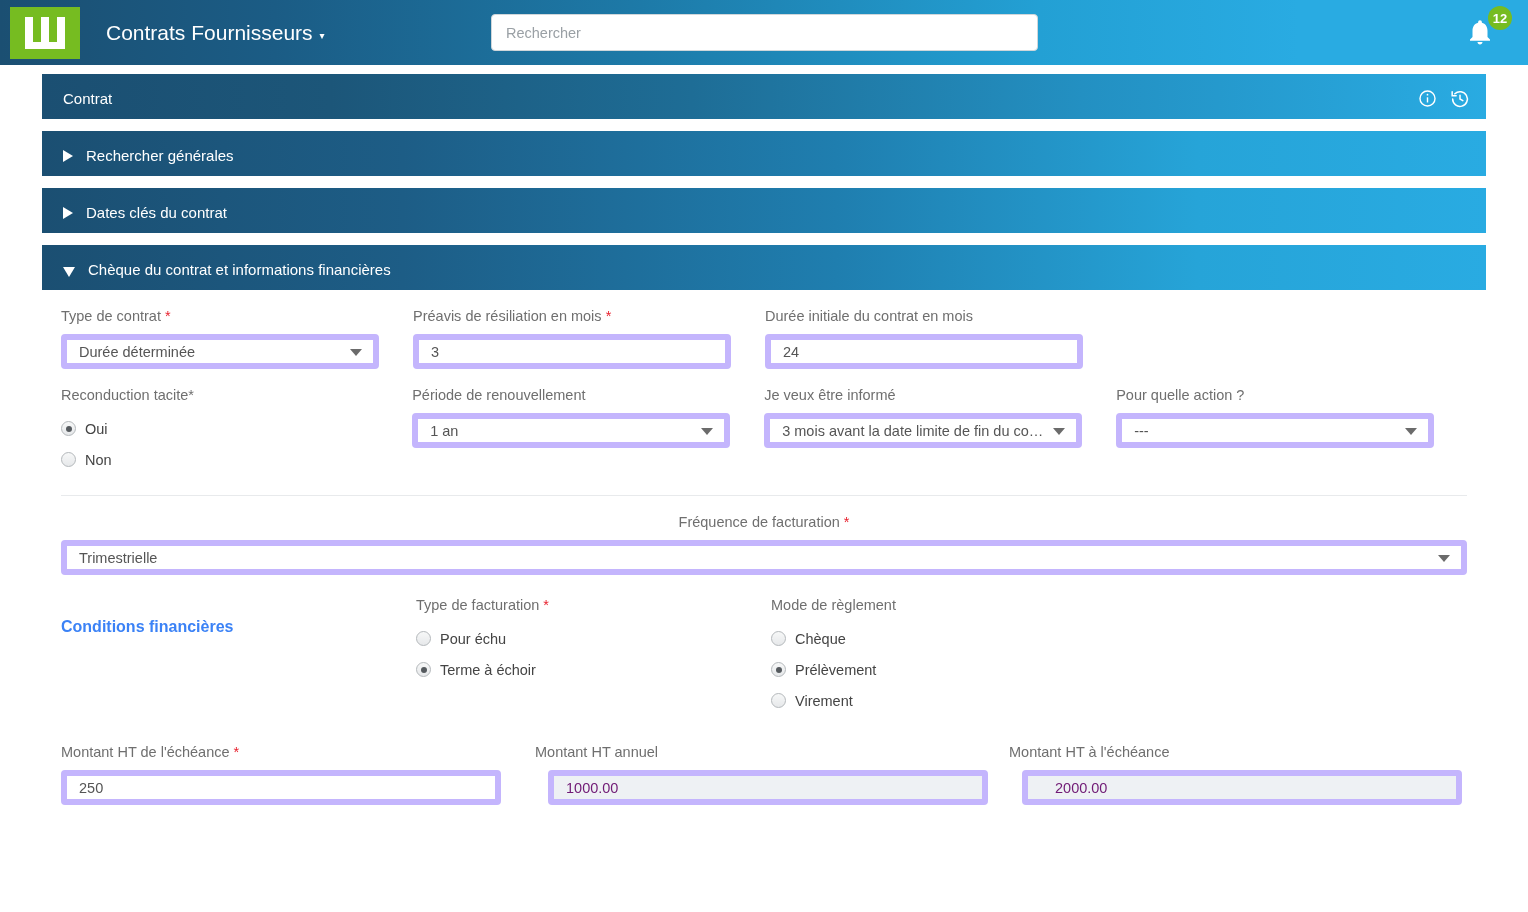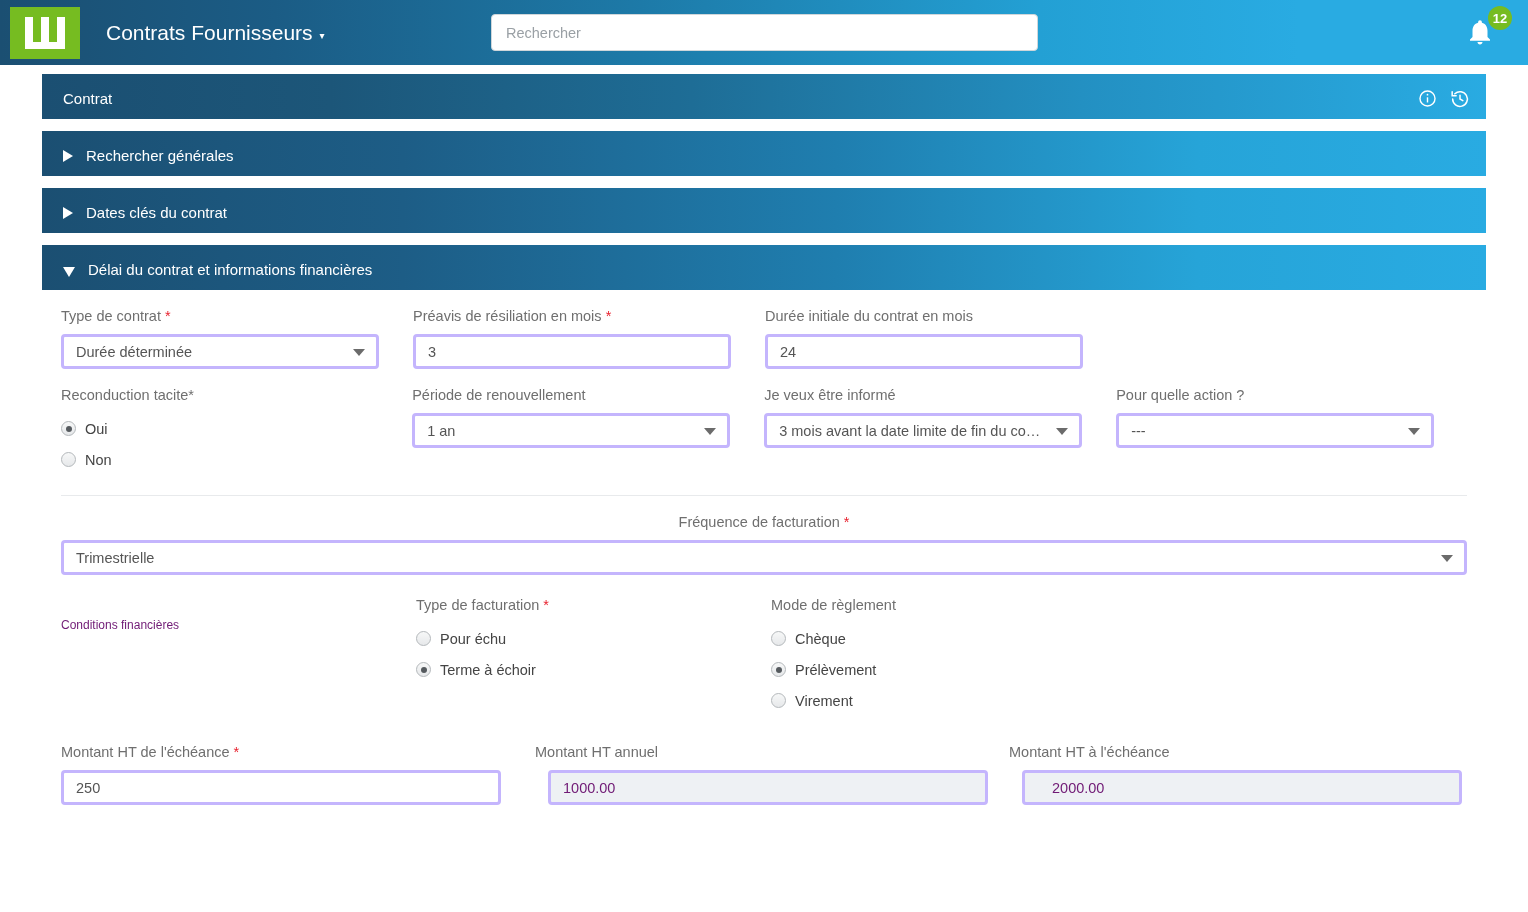--- a/index.html
+++ b/index.html
@@ -159,21 +159,21 @@
   .field-label {
     font-size: 14.5px;
     color: #6f6f6f;
     margin-bottom: 10px;
     white-space: nowrap;
   }
   .req { color: #e8212e; }
 
   .ctl {
     height: 35px;
-    border: 3px solid #c4b5fd;
+    border: 6px solid #c4b5fd;
     border-radius: 4px;
     background: #ffffff;
     font-size: 14.5px;
     color: #555555;
     padding: 0 12px;
     width: 100%;
     display: flex;
     align-items: center;
     font-family: "Liberation Sans", sans-serif;
   }
@@ -232,23 +232,23 @@
     background: #555a5e;
   }
 
   .divider {
     border-top: 1px solid #e8eaec;
     margin: 20px 0 18px 0;
     width: 100%;
   }
 
   .section-heading {
-    color: #701a75;
-    font-weight: normal;
-    font-size: 12px;
+    color: #3b82f6;
+    font-weight: bold;
+    font-size: 16px;
     margin-top: 21px;
   }
 
   .mt-amounts { margin-top: 28px; }
   .w-amt-1 { width: 440px; }
   .w-amt-2 { width: 440px; }
   .w-amt-3 { width: 440px; padding-left: 27px; }
 
   .gap-0 { padding-right: 0; }
 </style>
@@ -318,21 +318,21 @@
   <div class="panel">
     <div class="panel-head">
       <span class="tri tri-right"></span>
       <span>Dates clés du contrat</span>
     </div>
   </div>
 
   <div class="panel">
     <div class="panel-head">
       <span class="tri tri-down"></span>
-      <span>Délai du contrat et informations financières</span>
+      <span>Chèque du contrat et informations financières</span>
     </div>
 
     <div class="panel-body">
 
       <div class="row">
         <div class="col c1">
           <div class="field-label">
             <span>Type de contrat</span>
             <span class="req">*</span>
           </div>

